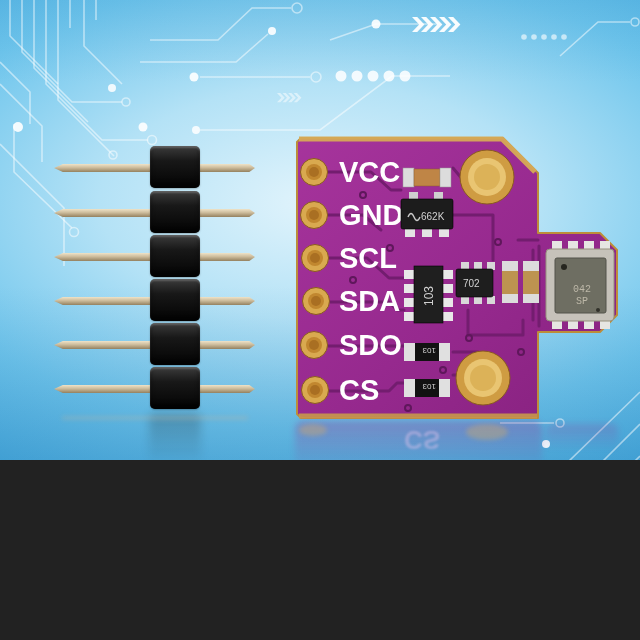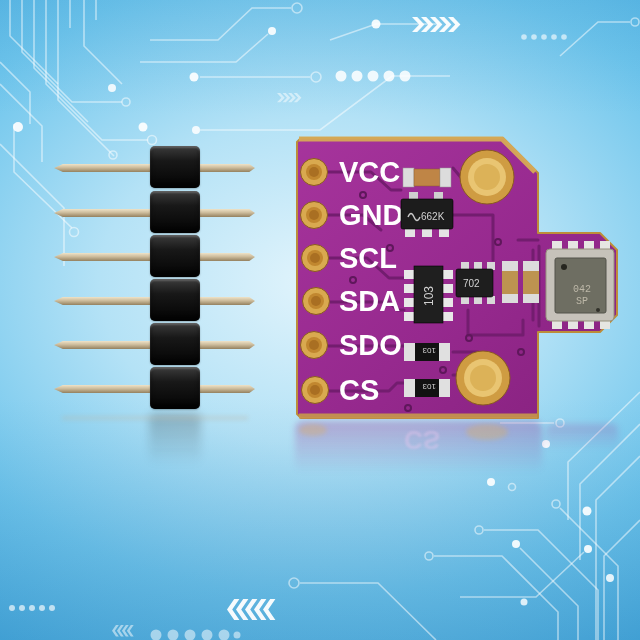--- a/index.html
+++ b/index.html
@@ -1,16 +1,16 @@
 <!DOCTYPE html>
 <html><head>
 <meta charset="utf-8">
 <style>
   html,body{margin:0;padding:0;background:#222;}
-  .canvas{position:relative;width:640px;height:640px;overflow:hidden;
+  .canvas{position:relative;width:640px;height:460px;overflow:hidden;
     font-family:"Liberation Sans",sans-serif;
     background:
       linear-gradient(180deg, rgba(30,120,180,0.10) 0%, rgba(255,255,255,0) 18%, rgba(255,255,255,0) 62%, rgba(20,90,150,0.18) 100%),
       radial-gradient(ellipse 115% 85% at 50% 44%, #e2f4fc 0%, #b4e2f6 30%, #6ec5ec 58%, #42a9de 84%, #3399d2 100%);}
   .bg-svg{position:absolute;left:0;top:0;width:640px;height:640px;pointer-events:none;}
   
   .pin-header{position:absolute;left:50px;top:143px;width:210px;height:270px;}
   .pin{position:absolute;height:8px;border-radius:1px;
     background:linear-gradient(180deg,#efe3c8 0%,#cdbc9c 45%,#94815f 100%);
     box-shadow:0 1px 1px rgba(0,0,0,.25);}

